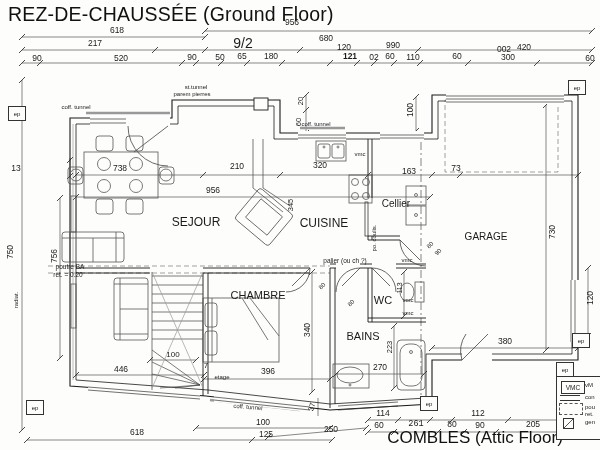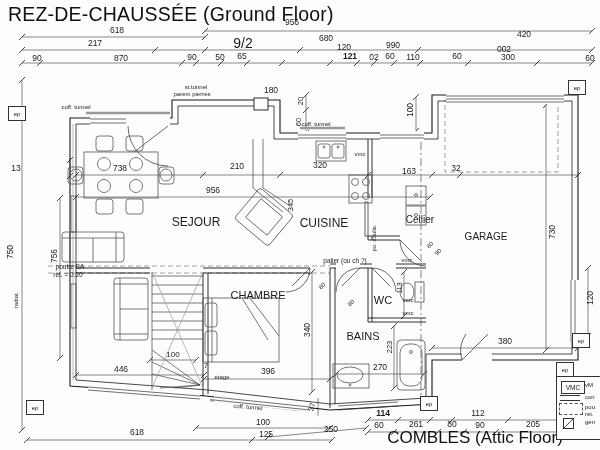--- a/index.html
+++ b/index.html
@@ -219,57 +219,57 @@
   <div id="combles">COMBLES (Attic Floor)</div>
   <div id="labels">
       <span class="lbl" style="left: 117px; top: 30px; font-size: 8.5px; transform: translate(-50%, -50%) rotate(0deg);">618</span>
       <span class="lbl" style="left: 292px; top: 22px; font-size: 8.5px; transform: translate(-50%, -50%) rotate(0deg);">956</span>
       <span class="lbl" style="left: 95px; top: 43px; font-size: 8.5px; transform: translate(-50%, -50%) rotate(0deg);">217</span>
       <span class="lbl" style="left: 243px; top: 43px; font-size: 14px; transform: translate(-50%, -50%) rotate(0deg);">9/2</span>
       <span class="lbl" style="left: 326px; top: 38px; font-size: 8.5px; transform: translate(-50%, -50%) rotate(0deg);">680</span>
       <span class="lbl" style="left: 344px; top: 47px; font-size: 8.5px; transform: translate(-50%, -50%) rotate(0deg);">120</span>
       <span class="lbl" style="left: 393px; top: 45px; font-size: 8.5px; transform: translate(-50%, -50%) rotate(0deg);">990</span>
       <span class="lbl" style="left: 504px; top: 49px; font-size: 8.5px; transform: translate(-50%, -50%) rotate(0deg);">002</span>
-      <span class="lbl" style="left: 524px; top: 34px; font-size: 8.5px; transform: translate(-50%, -50%) rotate(0deg);">420</span>
+      <span class="lbl" style="left: 524px; top: 47px; font-size: 8.5px; transform: translate(-50%, -50%) rotate(0deg);">420</span>
       <span class="lbl" style="left: 37px; top: 58px; font-size: 8.5px; transform: translate(-50%, -50%) rotate(0deg);">90</span>
-      <span class="lbl" style="left: 121px; top: 58px; font-size: 8.5px; transform: translate(-50%, -50%) rotate(0deg);">870</span>
+      <span class="lbl" style="left: 121px; top: 58px; font-size: 8.5px; transform: translate(-50%, -50%) rotate(0deg);">520</span>
       <span class="lbl" style="left: 192px; top: 57px; font-size: 8.5px; transform: translate(-50%, -50%) rotate(0deg);">90</span>
       <span class="lbl" style="left: 220px; top: 57px; font-size: 8.5px; transform: translate(-50%, -50%) rotate(0deg);">50</span>
       <span class="lbl" style="left: 242px; top: 56px; font-size: 8.5px; transform: translate(-50%, -50%) rotate(0deg);">65</span>
-      <span class="lbl" style="left: 271px; top: 56px; font-size: 8.5px; transform: translate(-50%, -50%) rotate(0deg); margin-top: 34px;">180</span>
+      <span class="lbl" style="left: 271px; top: 56px; font-size: 8.5px; transform: translate(-50%, -50%) rotate(0deg);">180</span>
       <span class="lbl" style="left: 350px; top: 56px; font-size: 8.5px; transform: translate(-50%, -50%) rotate(0deg); font-weight: bold;">121</span>
       <span class="lbl" style="left: 374px; top: 57px; font-size: 8.5px; transform: translate(-50%, -50%) rotate(0deg);">02</span>
       <span class="lbl" style="left: 390px; top: 56px; font-size: 8.5px; transform: translate(-50%, -50%) rotate(0deg);">60</span>
       <span class="lbl" style="left: 413px; top: 57px; font-size: 8.5px; transform: translate(-50%, -50%) rotate(0deg);">110</span>
       <span class="lbl" style="left: 457px; top: 56px; font-size: 8.5px; transform: translate(-50%, -50%) rotate(0deg);">60</span>
       <span class="lbl" style="left: 508px; top: 57px; font-size: 8.5px; transform: translate(-50%, -50%) rotate(0deg);">300</span>
       <span class="lbl" style="left: 590px; top: 58px; font-size: 8.5px; transform: translate(-50%, -50%) rotate(0deg);">60</span>
       <span class="lbl" style="left: 10px; top: 252px; font-size: 8.5px; transform: translate(-50%, -50%) rotate(-90deg);">750</span>
       <span class="lbl" style="left: 16px; top: 168px; font-size: 8.5px; transform: translate(-50%, -50%) rotate(0deg);">13</span>
       <span class="lbl" style="left: 54px; top: 256px; font-size: 8.5px; transform: translate(-50%, -50%) rotate(-90deg);">756</span>
       <span class="lbl" style="left: 16px; top: 300px; font-size: 6px; transform: translate(-50%, -50%) rotate(-90deg);">radiat.</span>
       <span class="lbl" style="left: 120px; top: 168px; font-size: 8.5px; transform: translate(-50%, -50%) rotate(0deg);">738</span>
       <span class="lbl" style="left: 237px; top: 166px; font-size: 8.5px; transform: translate(-50%, -50%) rotate(0deg);">210</span>
       <span class="lbl" style="left: 320px; top: 165px; font-size: 8.5px; transform: translate(-50%, -50%) rotate(0deg);">320</span>
       <span class="lbl" style="left: 409px; top: 171px; font-size: 8.5px; transform: translate(-50%, -50%) rotate(0deg);">163</span>
-      <span class="lbl" style="left: 456px; top: 168px; font-size: 8.5px; transform: translate(-50%, -50%) rotate(0deg);">32</span>
+      <span class="lbl" style="left: 456px; top: 168px; font-size: 8.5px; transform: translate(-50%, -50%) rotate(0deg);">73</span>
       <span class="lbl" style="left: 213px; top: 190px; font-size: 8.5px; transform: translate(-50%, -50%) rotate(0deg);">956</span>
       <span class="lbl" style="left: 301px; top: 101px; font-size: 7.5px; transform: translate(-50%, -50%) rotate(-90deg);">20</span>
       <span class="lbl" style="left: 299px; top: 122px; font-size: 7.5px; transform: translate(-50%, -50%) rotate(-90deg);">60</span>
       <span class="lbl" style="left: 410px; top: 110px; font-size: 8.5px; transform: translate(-50%, -50%) rotate(-90deg);">100</span>
       <span class="lbl" style="left: 291px; top: 205px; font-size: 7.5px; transform: translate(-50%, -50%) rotate(-90deg);">345</span>
       <span class="lbl" style="left: 307px; top: 330px; font-size: 8.5px; transform: translate(-50%, -50%) rotate(-90deg);">340</span>
       <span class="lbl" style="left: 399px; top: 288px; font-size: 7px; transform: translate(-50%, -50%) rotate(-90deg);">113</span>
       <span class="lbl" style="left: 390px; top: 347px; font-size: 7.5px; transform: translate(-50%, -50%) rotate(-90deg);">223</span>
       <span class="lbl" style="left: 552px; top: 232px; font-size: 8.5px; transform: translate(-50%, -50%) rotate(-90deg);">730</span>
       <span class="lbl" style="left: 590px; top: 298px; font-size: 8.5px; transform: translate(-50%, -50%) rotate(-90deg);">120</span>
       <span class="lbl" style="left: 312px; top: 407px; font-size: 7.5px; transform: translate(-50%, -50%) rotate(-75deg);">37</span>
       <span class="lbl" style="left: 196px; top: 222px; font-size: 12px; transform: translate(-50%, -50%) rotate(0deg);">SEJOUR</span>
       <span class="lbl" style="left: 324px; top: 223px; font-size: 12px; transform: translate(-50%, -50%) rotate(0deg);">CUISINE</span>
-      <span class="lbl" style="left: 396px; top: 220px; font-size: 10px; transform: translate(-50%, -50%) rotate(0deg); margin-left: 24px;">Cellier</span>
+      <span class="lbl" style="left: 396px; top: 204px; font-size: 10px; transform: translate(-50%, -50%) rotate(0deg);">Cellier</span>
       <span class="lbl" style="left: 486px; top: 237px; font-size: 10px; transform: translate(-50%, -50%) rotate(0deg);">GARAGE</span>
       <span class="lbl" style="left: 258px; top: 295px; font-size: 11px; transform: translate(-50%, -50%) rotate(0deg);">CHAMBRE</span>
       <span class="lbl" style="left: 383px; top: 300px; font-size: 11px; transform: translate(-50%, -50%) rotate(0deg);">WC</span>
       <span class="lbl" style="left: 363px; top: 336px; font-size: 11px; transform: translate(-50%, -50%) rotate(0deg);">BAINS</span>
       <span class="lbl" style="left: 345px; top: 261px; font-size: 6.5px; transform: translate(-50%, -50%) rotate(0deg);">palier (ou ch ?)</span>
       <span class="lbl" style="left: 76px; top: 107px; font-size: 6px; transform: translate(-50%, -50%) rotate(0deg);">coff. tunnel</span>
       <span class="lbl" style="left: 196px; top: 87px; font-size: 6px; transform: translate(-50%, -50%) rotate(0deg);">st.tunnel</span>
       <span class="lbl" style="left: 192px; top: 94px; font-size: 6px; transform: translate(-50%, -50%) rotate(0deg);">parem pierres</span>
       <span class="lbl" style="left: 316px; top: 124px; font-size: 6px; transform: translate(-50%, -50%) rotate(0deg);">coff. tunnel</span>
       <span class="lbl" style="left: 248px; top: 407px; font-size: 6px; transform: translate(-50%, -50%) rotate(5deg);">coff. tunnel</span>
@@ -288,24 +288,24 @@
       <span class="lbl" style="left: 505px; top: 341px; font-size: 8.5px; transform: translate(-50%, -50%) rotate(0deg);">380</span>
       <span class="lbl" style="left: 380px; top: 367px; font-size: 8.5px; transform: translate(-50%, -50%) rotate(0deg);">270</span>
       <span class="lbl" style="left: 268px; top: 371px; font-size: 8.5px; transform: translate(-50%, -50%) rotate(0deg);">396</span>
       <span class="lbl" style="left: 121px; top: 369px; font-size: 8.5px; transform: translate(-50%, -50%) rotate(0deg);">446</span>
       <span class="lbl" style="left: 173px; top: 355px; font-size: 8px; transform: translate(-50%, -50%) rotate(0deg);">100</span>
       <span class="lbl" style="left: 206px; top: 366px; font-size: 8px; transform: translate(-50%, -50%) rotate(0deg);">7</span>
       <span class="lbl" style="left: 263px; top: 422px; font-size: 8.5px; transform: translate(-50%, -50%) rotate(0deg);">100</span>
       <span class="lbl" style="left: 266px; top: 434px; font-size: 8.5px; transform: translate(-50%, -50%) rotate(0deg);">125</span>
       <span class="lbl" style="left: 137px; top: 432px; font-size: 8.5px; transform: translate(-50%, -50%) rotate(0deg);">618</span>
       <span class="lbl" style="left: 331px; top: 429px; font-size: 8.5px; transform: translate(-50%, -50%) rotate(0deg);">250</span>
-      <span class="lbl" style="left: 383px; top: 413px; font-size: 8.5px; transform: translate(-50%, -50%) rotate(0deg); font-weight: bold;">114</span>
+      <span class="lbl" style="left: 383px; top: 413px; font-size: 8.5px; transform: translate(-50%, -50%) rotate(0deg);">114</span>
       <span class="lbl" style="left: 478px; top: 413px; font-size: 8.5px; transform: translate(-50%, -50%) rotate(0deg);">112</span>
       <span class="lbl" style="left: 379px; top: 425px; font-size: 8.5px; transform: translate(-50%, -50%) rotate(0deg);">60</span>
-      <span class="lbl" style="left: 416px; top: 424px; font-size: 8.5px; transform: translate(-50%, -50%) rotate(0deg);">261</span>
+      <span class="lbl" style="left: 416px; top: 424px; font-size: 8.5px; transform: translate(-50%, -50%) rotate(0deg); font-family: Liberation Mono, monospace;">261</span>
       <span class="lbl" style="left: 452px; top: 424px; font-size: 8.5px; transform: translate(-50%, -50%) rotate(0deg);">80</span>
       <span class="lbl" style="left: 480px; top: 425px; font-size: 8.5px; transform: translate(-50%, -50%) rotate(0deg);">90</span>
       <span class="lbl" style="left: 533px; top: 424px; font-size: 8.5px; transform: translate(-50%, -50%) rotate(0deg);">205</span>
     </div>
   <div id="epboxes">
       <div class="ep-box" style="left: 8px; top: 106px;">ep</div>
       <div class="ep-box" style="left: 568px; top: 80px;">ep</div>
       <div class="ep-box" style="left: 26px; top: 400px;">ep</div>
       <div class="ep-box" style="left: 420px; top: 396px;">ep</div>
       <div class="ep-box" style="left: 556px; top: 362px;">ep</div>

